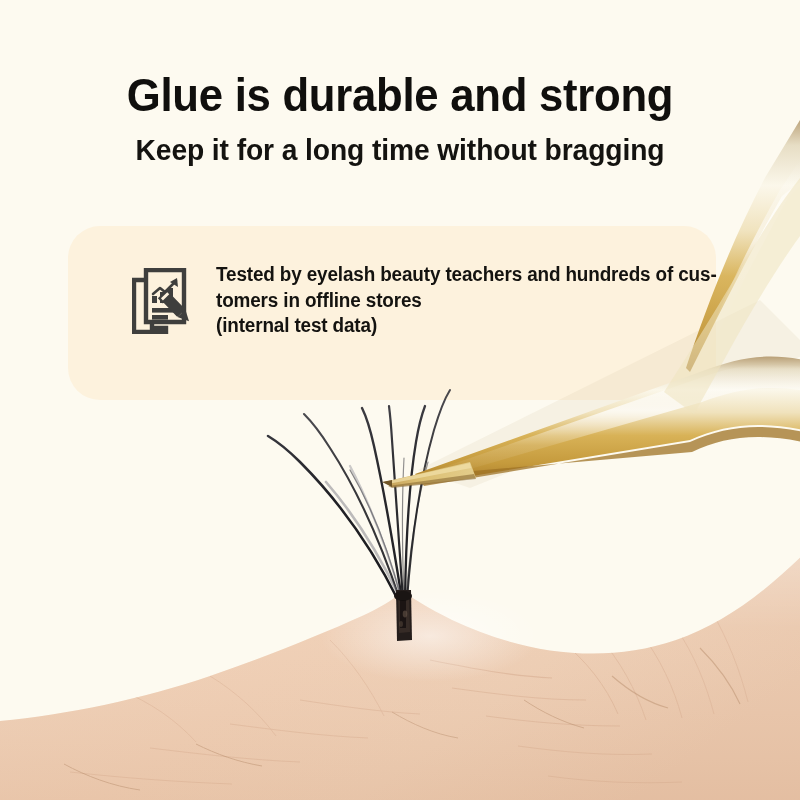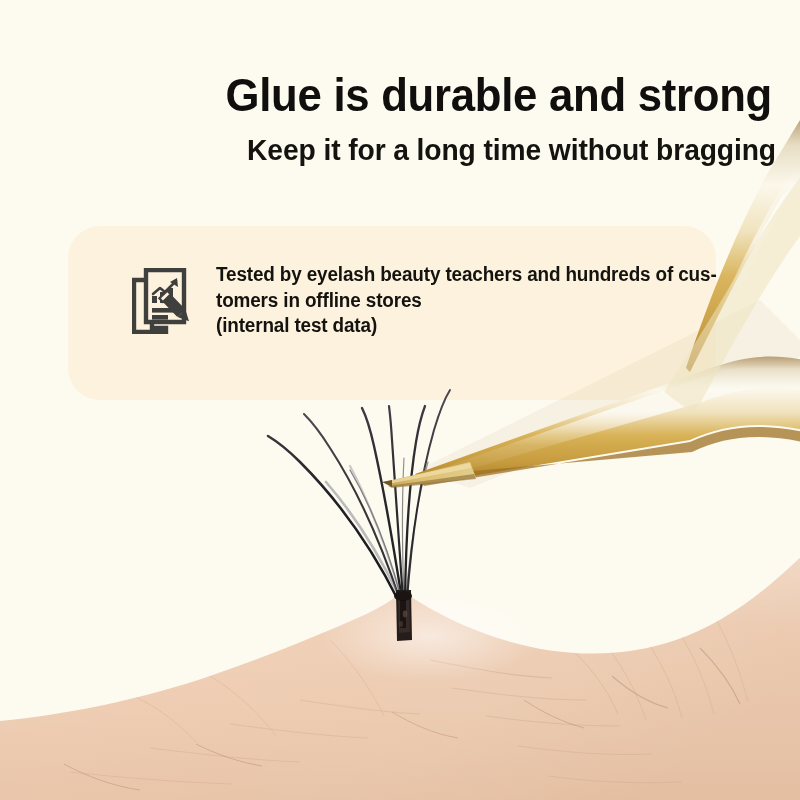--- a/index.html
+++ b/index.html
@@ -16,21 +16,21 @@
     font-family: "Liberation Sans", sans-serif;
     -webkit-font-smoothing: antialiased;
   }
 
   
   .heading-block {
     position: absolute;
     left: 0;
     top: 0;
     width: 800px;
-    text-align: right;
+    text-align: center;
     z-index: 6;
   }
   .headline {
     margin: 0;
     padding-top: 66px;
     font-size: 47px;
     line-height: 58px;
     font-weight: 700;
     letter-spacing: -0.3px;
     color: #100f0d;

